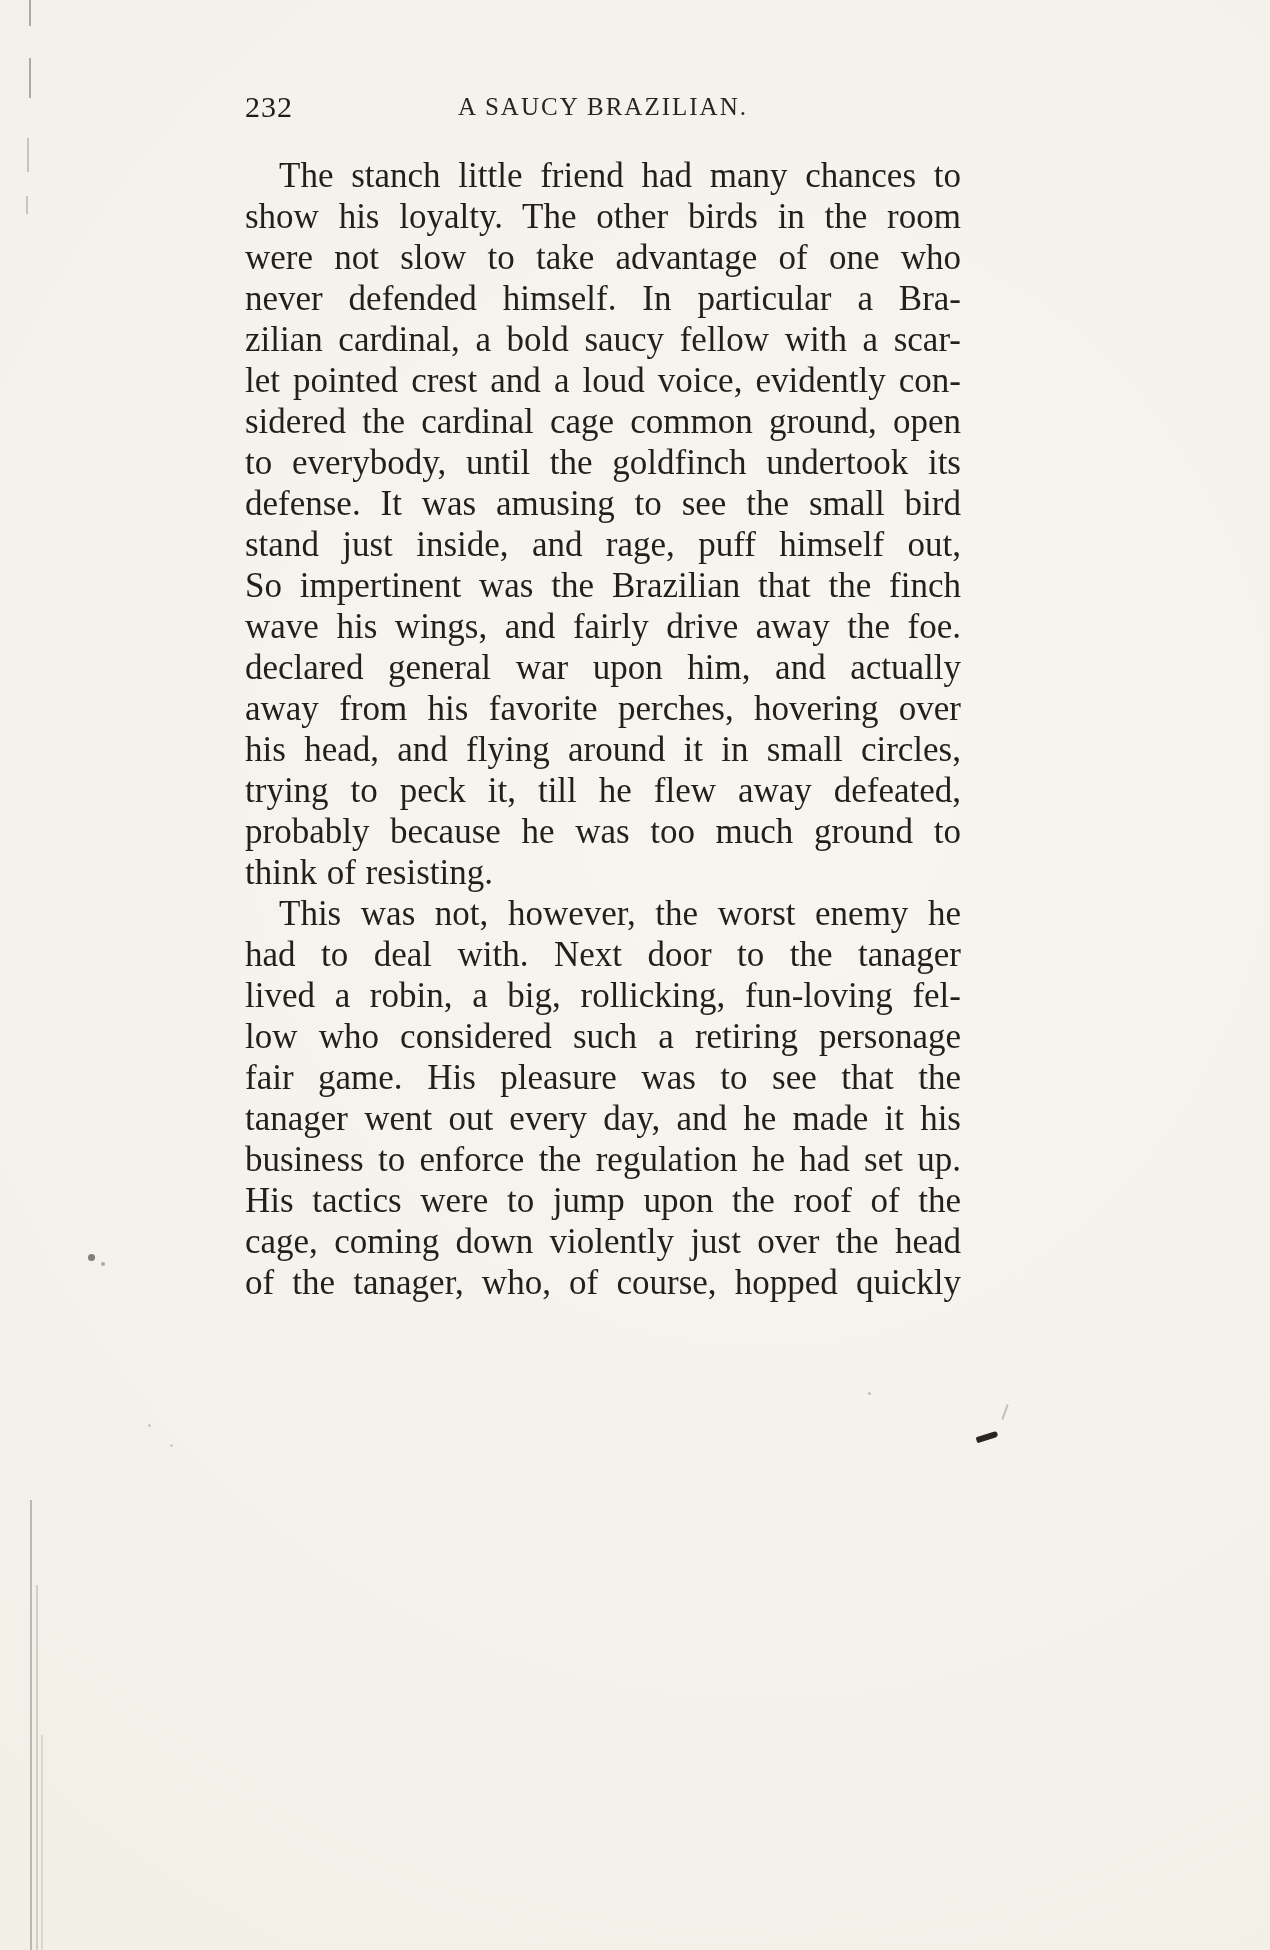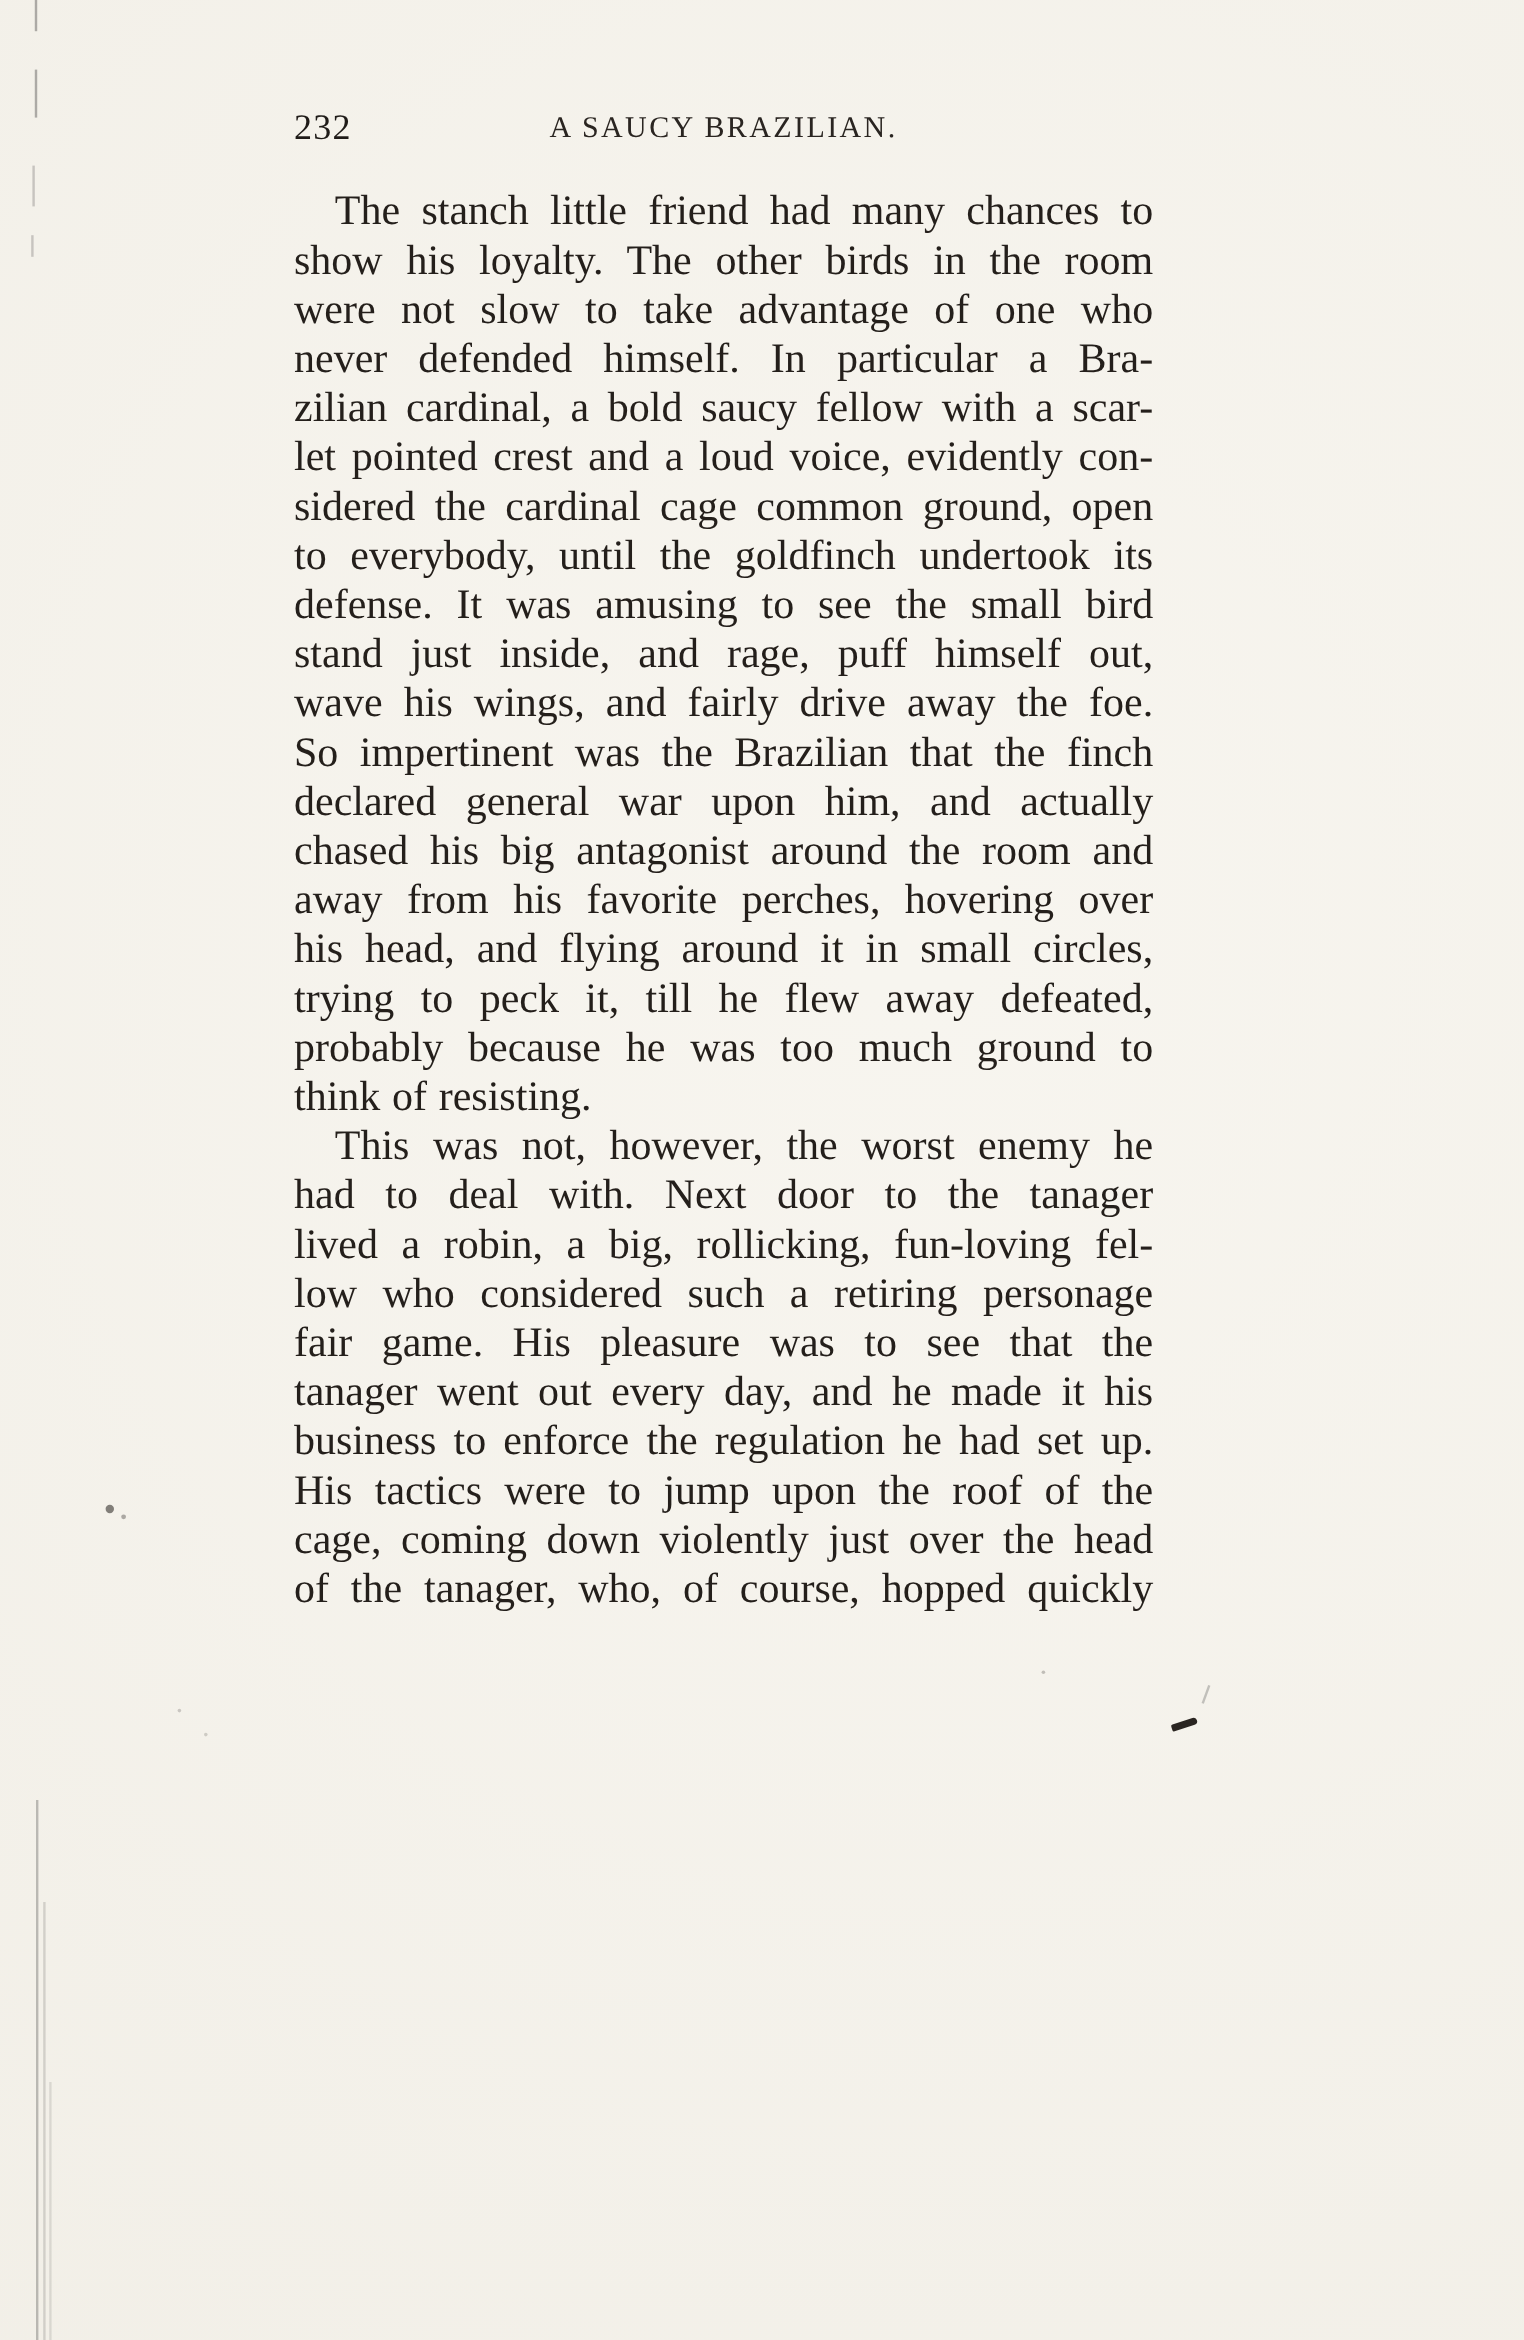--- a/index.html
+++ b/index.html
@@ -148,24 +148,23 @@
         <div class="line first">The stanch little friend had many chances to</div>
         <div class="line">show his loyalty.  The other birds in the room</div>
         <div class="line">were not slow to take advantage of one who</div>
         <div class="line">never defended himself.  In particular a Bra-</div>
         <div class="line">zilian cardinal, a bold saucy fellow with a scar-</div>
         <div class="line">let pointed crest and a loud voice, evidently con-</div>
         <div class="line">sidered the cardinal cage common ground, open</div>
         <div class="line">to everybody, until the goldfinch undertook its</div>
         <div class="line">defense.  It was amusing to see the small bird</div>
         <div class="line">stand just inside, and rage, puff himself out,</div>
+        <div class="line">So impertinent was the Brazilian that the finch</div>
         <div class="line">wave his wings, and fairly drive away the foe.</div>
-        <div class="line">So impertinent was the Brazilian that the finch</div>
         <div class="line">declared general war upon him, and actually</div>
-        <div class="line">chased his big antagonist around the room and</div>
         <div class="line">away from his favorite perches, hovering over</div>
         <div class="line">his head, and flying around it in small circles,</div>
         <div class="line">trying to peck it, till he flew away defeated,</div>
         <div class="line">probably because he was too much ground to</div>
         <div class="line lastline">think of resisting.</div>
       </div>
       <div class="paragraph">
         <div class="line first">This was not, however, the worst enemy he</div>
         <div class="line">had to deal with.  Next door to the tanager</div>
         <div class="line">lived a robin, a big, rollicking, fun-loving fel-</div>

